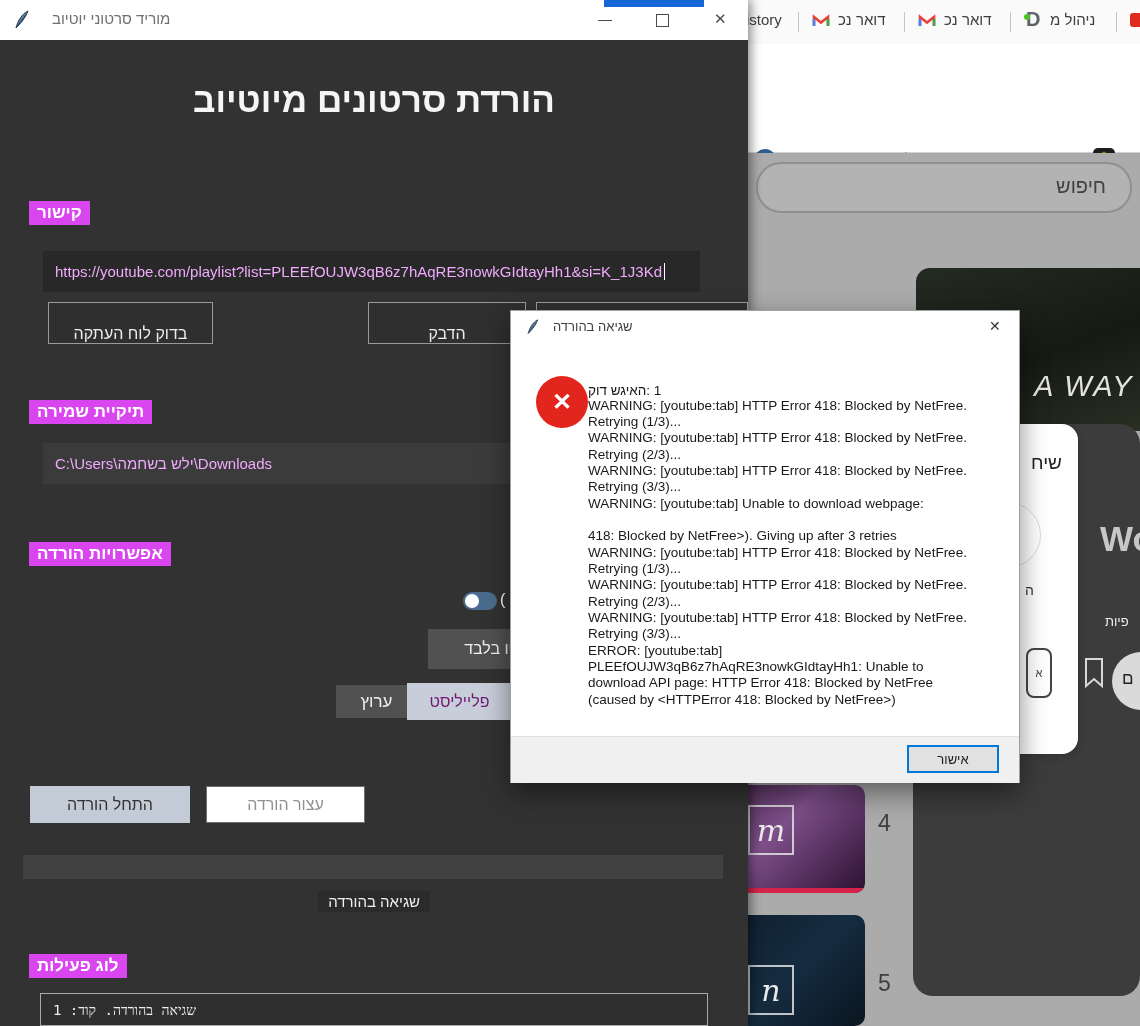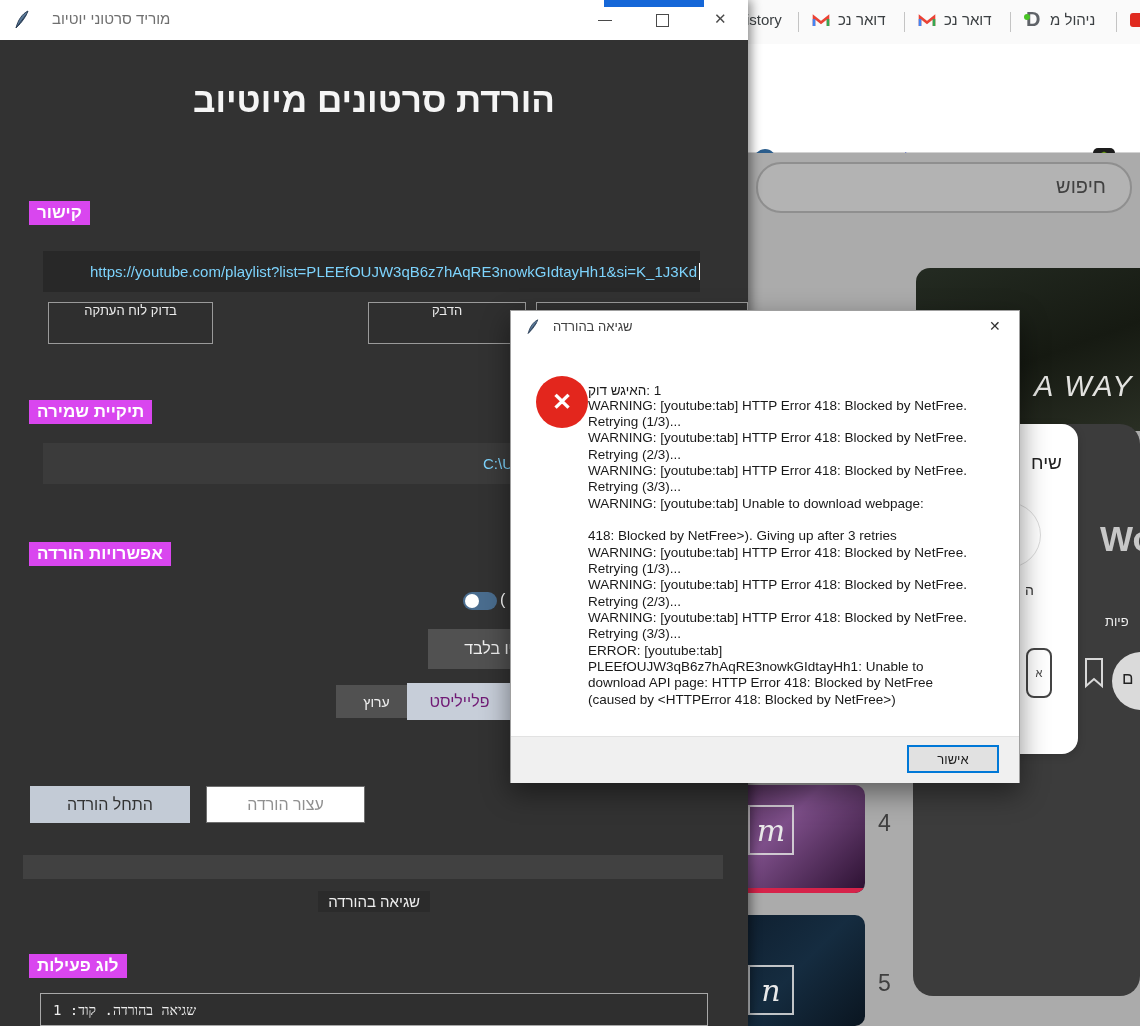--- a/index.html
+++ b/index.html
@@ -25,24 +25,24 @@
   .thumb{border-radius:10px;overflow:hidden;}
   .scriptframe{border:2px solid rgba(224,224,224,.85);}
   .scriptletter{font-family:"DejaVu Serif",serif;font-style:italic;color:#e9e9e9;}
   .plnum{font-size:23px;color:#3f3f3f;}
   
   #app{left:0;top:0;width:748px;height:1026px;z-index:20;box-shadow:3px 0 10px rgba(0,0,0,.45);}
   #app-titlebar{left:0;top:0;width:748px;height:40px;background:#ffffff;}
   #app-body{left:0;top:40px;width:748px;height:986px;background:#323232;color:#f2f2f2;}
   .badge{display:inline-block;background:#d946ef;color:#fff;font-weight:bold;font-size:17px;
          padding:2px 8px;}
-  .entry{background:#282828;color:#7dd3fc;font-size:15px;line-height:41px;padding-left:12px;
-         white-space:nowrap;overflow:hidden;text-align:right;}
-  .dbtn{background:#2f2f2f;border:1px solid #9a9a9a;color:#ececec;font-size:13px;
-        display:flex;align-items:flex-start;justify-content:center;}
+  .entry{background:#282828;color:#f0abfc;font-size:15px;line-height:41px;padding-left:12px;
+         white-space:nowrap;overflow:hidden;}
+  .dbtn{background:#2f2f2f;border:1px solid #9a9a9a;color:#ececec;font-size:16px;
+        display:flex;align-items:flex-end;justify-content:center;}
   .flatbtn{background:#515151;color:#f0f0f0;display:flex;align-items:center;justify-content:center;}
   .litebtn{display:flex;align-items:center;justify-content:center;}
   .caret::after{content:"";border-left:1px solid #fff;margin-left:2px;}
   
   #dialog{left:510px;top:310px;width:510px;height:473px;background:#ffffff;z-index:100;
           border:1px solid #9f9f9f;box-shadow:0 10px 26px rgba(0,0,0,.45);box-sizing:border-box;}
   .dlg-line{position:absolute;left:77px;white-space:nowrap;font-size:13.5px;color:#191919;
             line-height:17px;}
   #dlg-strip{left:0;top:425px;width:508px;height:46px;background:#f0f0f0;border-top:1px solid #e2e2e2;}
   #ok-btn{left:396px;top:434px;width:92px;height:28px;background:#e1e1e1;border:2px solid #0078d7;
@@ -177,21 +177,21 @@
       <div class="a entry ovr" style="left:43px;top:403px;width:645px;height:41px;background:#3b3b3b"><span>C:\Users\המחשב שלי\Downloads</span></div>
 
       <div class="a" style="left:29px;top:502px"><span class="badge">אפשרויות הורדה</span></div>
       <div class="a" style="left:463px;top:552px;width:34px;height:18px;border-radius:9px;background:#4a6d8f">
         <div class="a" style="left:2px;top:2px;width:14px;height:14px;border-radius:50%;background:#fff"></div>
       </div>
       <div class="a" style="left:500px;top:551px;font-size:16px;color:#fff">(</div>
       <div class="a flatbtn" style="left:428px;top:589px;width:144px;height:40px;font-size:16px">
           <span>אודיו בלבד</span>
         </div>
-      <div class="a flatbtn" style="left:336px;top:645px;width:81px;height:33px;font-size:14px">
+      <div class="a flatbtn" style="left:336px;top:645px;width:81px;height:33px;font-size:17px">
           <span>ערוץ</span>
         </div>
       <div class="a litebtn" style="left:407px;top:643px;width:105px;height:37px;background:#c7ced9;color:#701a75;font-size:16px">
           <span>פלייליסט</span>
         </div>
 
       <div class="a litebtn" style="left:30px;top:746px;width:160px;height:37px;background:#c3cbd6;color:#333;font-size:16px">
           <span>התחל הורדה</span>
         </div>
       <div class="a litebtn" style="left:206px;top:746px;width:159px;height:37px;background:#ffffff;border:1px solid #6e6e6e;color:#909090;font-size:16px;box-sizing:border-box">

